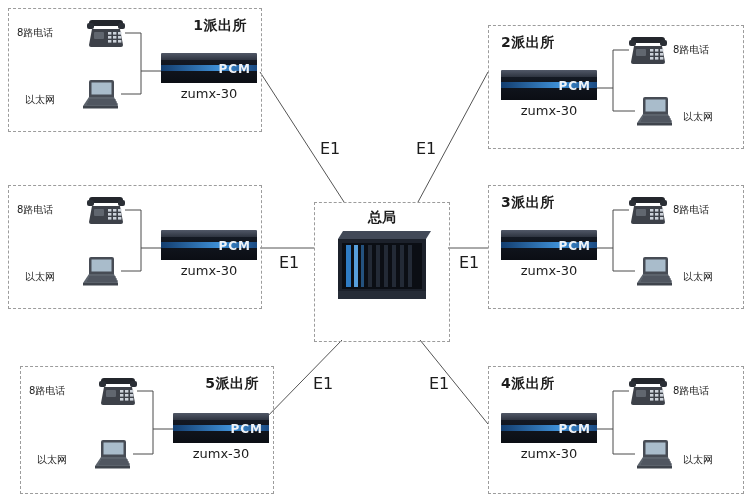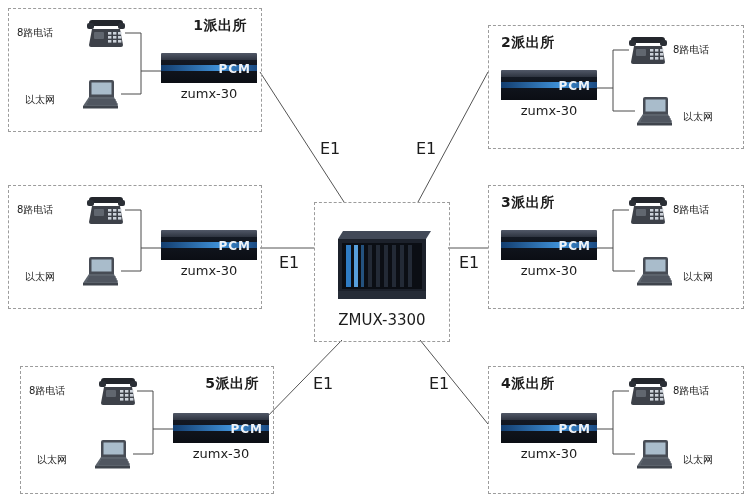--- a/index.html
+++ b/index.html
@@ -250,19 +250,19 @@
   <span class="lbl" style="left:184px;top:17px">8路电话</span>
   <div class="icon" style="left:146px;top:72px">
     <svg width="40" height="32" viewBox="0 0 40 32">
         <use href="#icon-laptop"></use>
       </svg>
   </div>
   <span class="lbl" style="left:194px;top:86px">以太网</span>
 </div>
 
 <div class="box" style="left:314px;top:202px;width:134px;height:138px">
+  <span class="hq-title">总局</span>
   <div class="hq-device">
     <svg width="100" height="80" viewBox="0 0 100 80">
         <use href="#icon-zmux"></use>
       </svg>
   </div>
-  <span class="hq-devname">ZMUX-3300</span>
 </div>
 
 </body></html>

